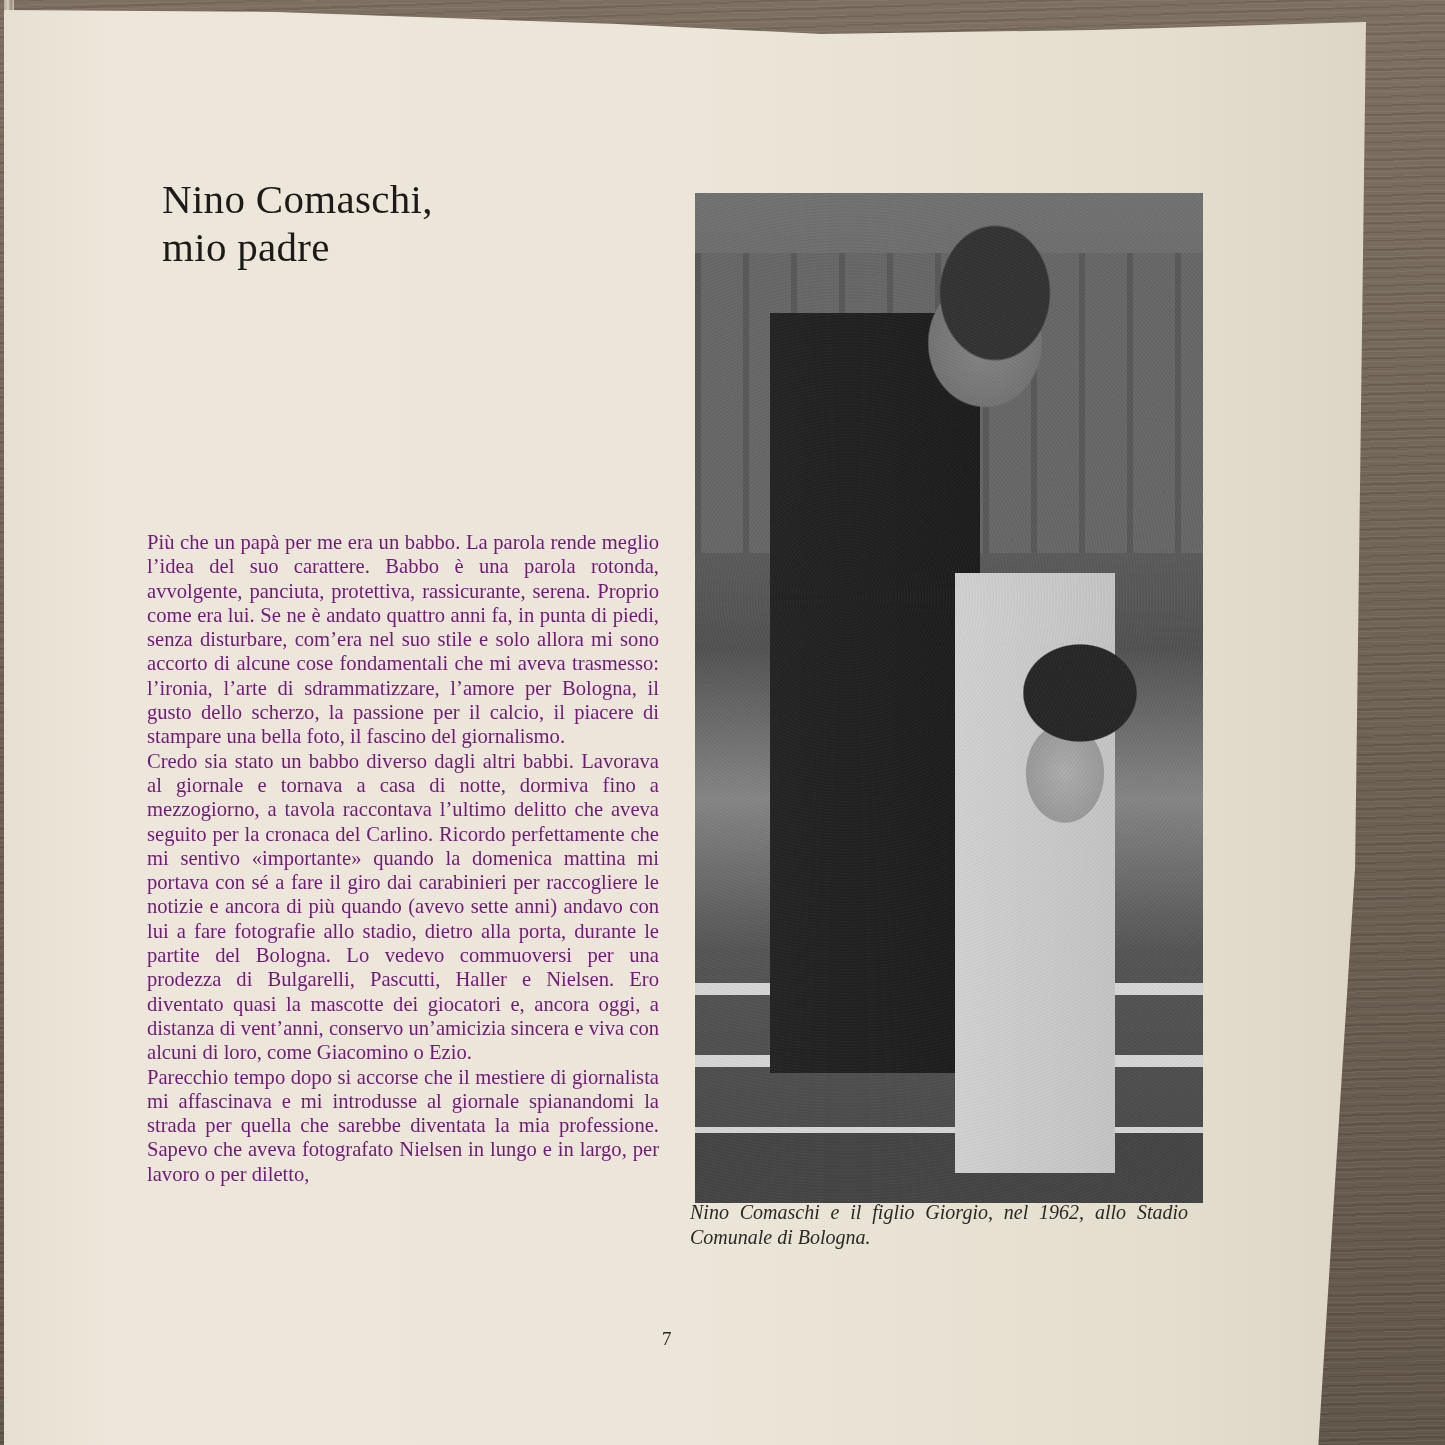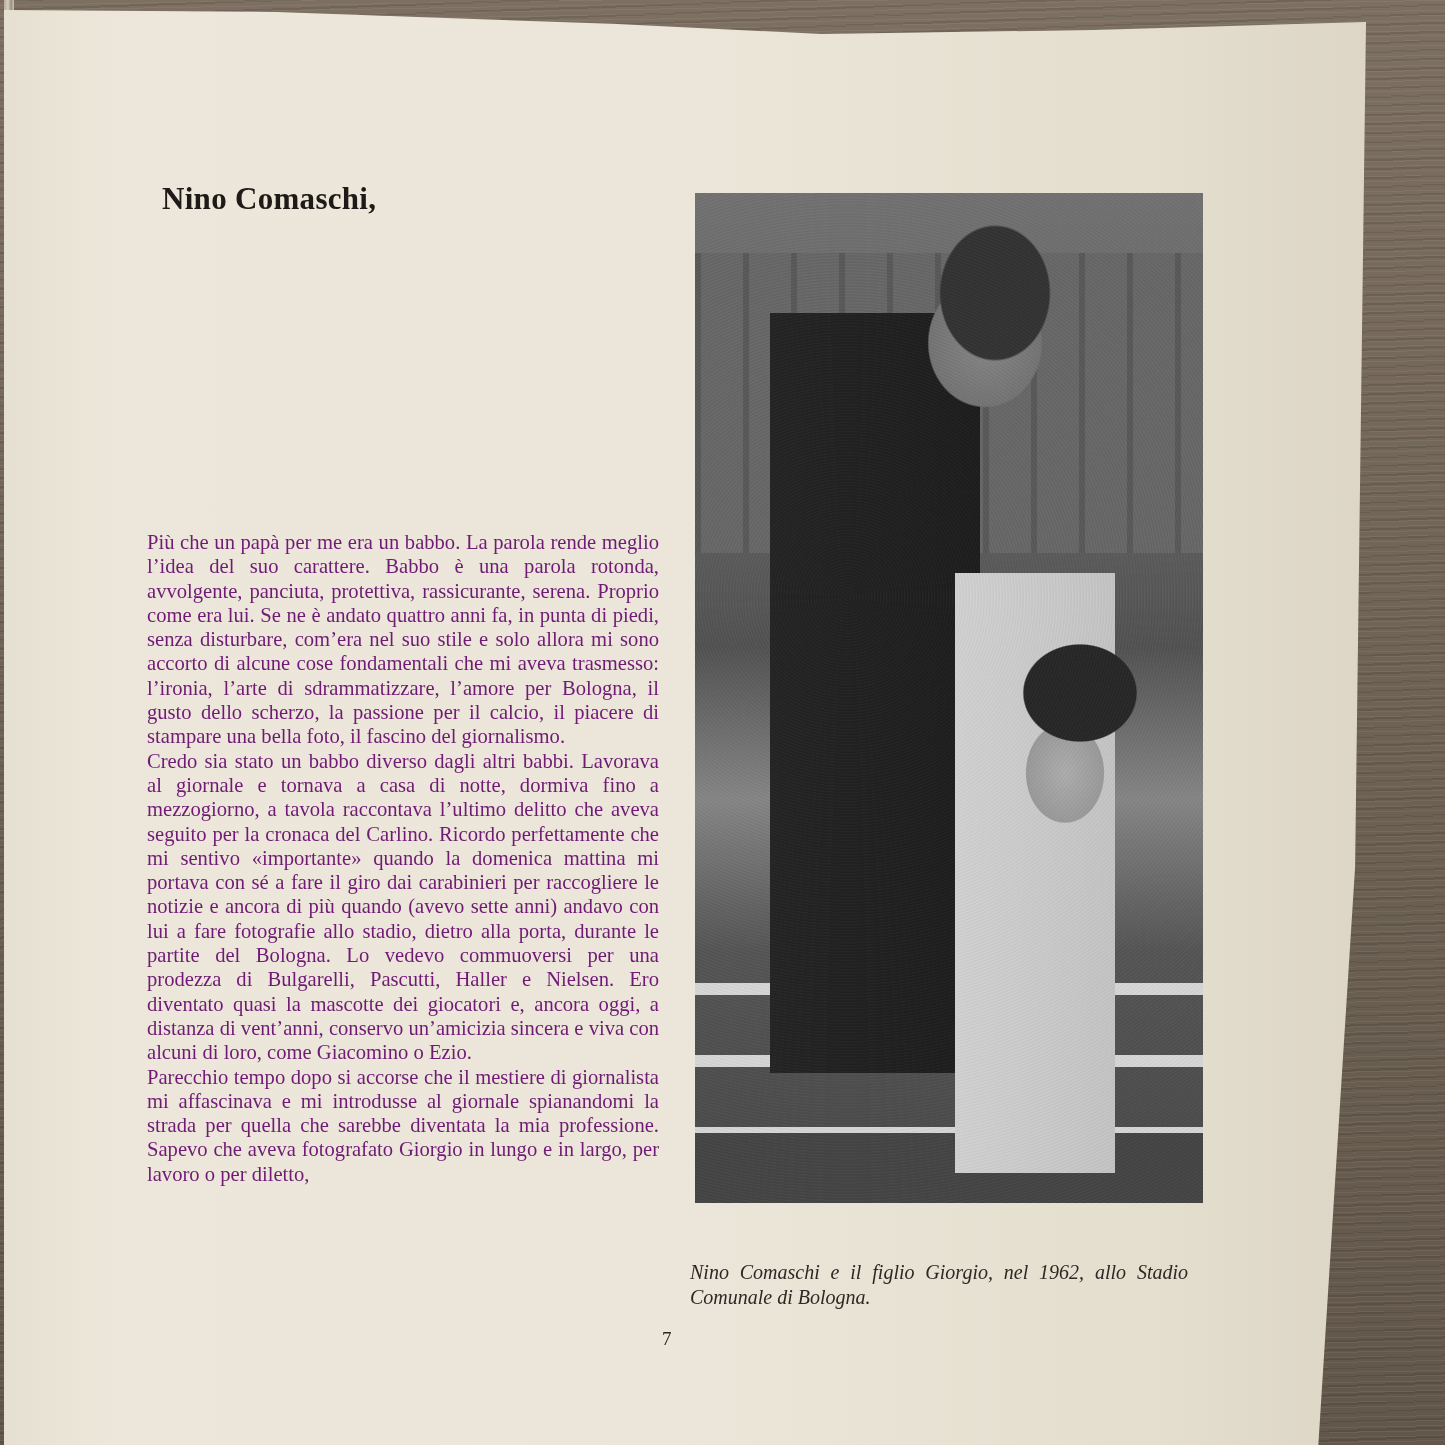--- a/index.html
+++ b/index.html
@@ -25,23 +25,23 @@
     .spine {
       position: absolute;
       left: 4px; top: 0;
       width: 10px; height: 1445px;
       background: linear-gradient(90deg, #b6ad9e 0%, #d6cfbf 40%, #9a9080 70%, #c9c1b0 100%);
     }
     .title {
       position: absolute;
       left: 162px;
       top: 175px;
-      font-size: 31px;
+      font-size: 41px;
       line-height: 48px;
-      font-weight: bold;
+      font-weight: normal;
       color: #1d1a17;
       letter-spacing: 0.3px;
     }
     .body-text {
       position: absolute;
       left: 147px;
       top: 530px;
       width: 512px;
       font-size: 20.6px;
       line-height: 24.3px;
@@ -71,21 +71,21 @@
     }
     .photo-noise {
       position: absolute; inset: 0;
       background:
         repeating-radial-gradient(circle at 30% 40%, rgba(255,255,255,0.03) 0px, rgba(0,0,0,0.04) 2px, transparent 3px);
       pointer-events: none;
     }
     .caption {
       position: absolute;
       left: 690px;
-      top: 1260px;
+      top: 1200px;
       width: 498px;
       font-size: 20px;
       line-height: 24.5px;
       font-style: italic;
       color: #2c2824;
       text-align: justify;
     }
     .page-number {
       position: absolute;
       left: 662px;
@@ -97,26 +97,27 @@
 </head>
 <body>
 
 <div class="spine"></div>
 
 <div class="page">
 </div>
 
 <h1 class="title">
   <span>Nino Comaschi,</span><br>
+  <span>mio padre</span>
 </h1>
 
 <div class="body-text">
   <p>Più che un papà per me era un babbo. La parola rende meglio l’idea del suo carattere. Babbo è una parola rotonda, avvolgente, panciuta, protettiva, rassicurante, serena. Proprio come era lui. Se ne è andato quattro anni fa, in punta di piedi, senza disturbare, com’era nel suo stile e solo allora mi sono accorto di alcune cose fondamentali che mi aveva trasmesso: l’ironia, l’arte di sdrammatizzare, l’amore per Bologna, il gusto dello scherzo, la passione per il calcio, il piacere di stampare una bella foto, il fascino del giornalismo.</p>
   <p>Credo sia stato un babbo diverso dagli altri babbi. Lavorava al giornale e tornava a casa di notte, dormiva fino a mezzogiorno, a tavola raccontava l’ultimo delitto che aveva seguito per la cronaca del Carlino. Ricordo perfettamente che mi sentivo «importante» quando la domenica mattina mi portava con sé a fare il giro dai carabinieri per raccogliere le notizie e ancora di più quando (avevo sette anni) andavo con lui a fare fotografie allo stadio, dietro alla porta, durante le partite del Bologna. Lo vedevo commuoversi per una prodezza di Bulgarelli, Pascutti, Haller e Nielsen. Ero diventato quasi la mascotte dei giocatori e, ancora oggi, a distanza di vent’anni, conservo un’amicizia sincera e viva con alcuni di loro, come Giacomino o Ezio.</p>
-  <p>Parecchio tempo dopo si accorse che il mestiere di giornalista mi affascinava e mi introdusse al giornale spianandomi la strada per quella che sarebbe diventata la mia professione. Sapevo che aveva fotografato Giorgio in lungo e in largo, per lavoro o per diletto,</p>
+  <p>Parecchio tempo dopo si accorse che il mestiere di giornalista mi affascinava e mi introdusse al giornale spianandomi la strada per quella che sarebbe diventata la mia professione. Sapevo che aveva fotografato Nielsen in lungo e in largo, per lavoro o per diletto,</p>
 </div>
 
 <div class="photo" title="Black-and-white photograph of a man in glasses and dark overcoat holding a camera, standing beside a young boy in a cap and light trench coat with a camera, at a stadium">
   <div class="photo-noise"></div>
 </div>
 
 <div class="caption">Nino Comaschi e il figlio Giorgio, nel 1962, allo Stadio Comunale di Bologna.</div>
 
 <div class="page-number">7</div>
 

